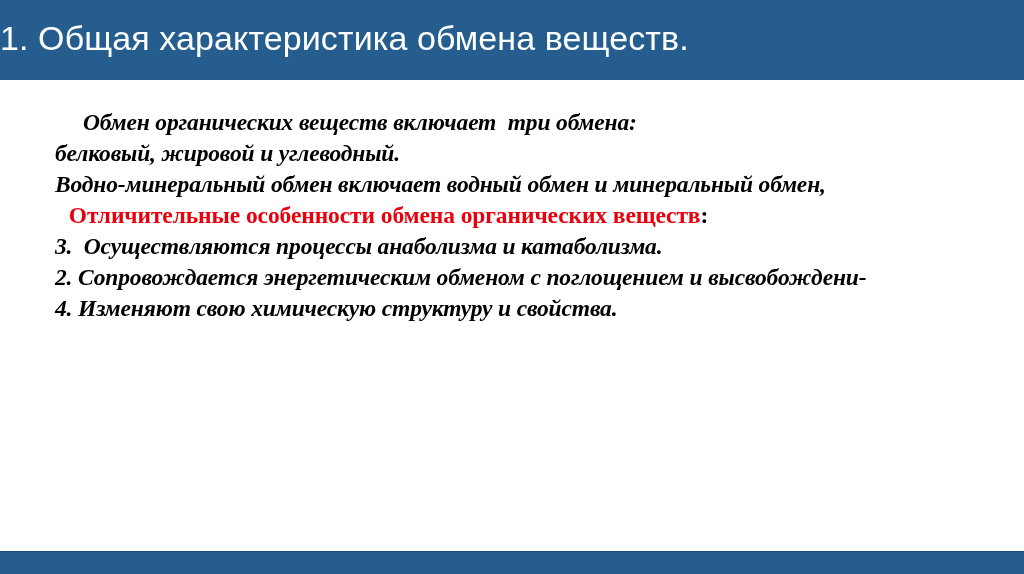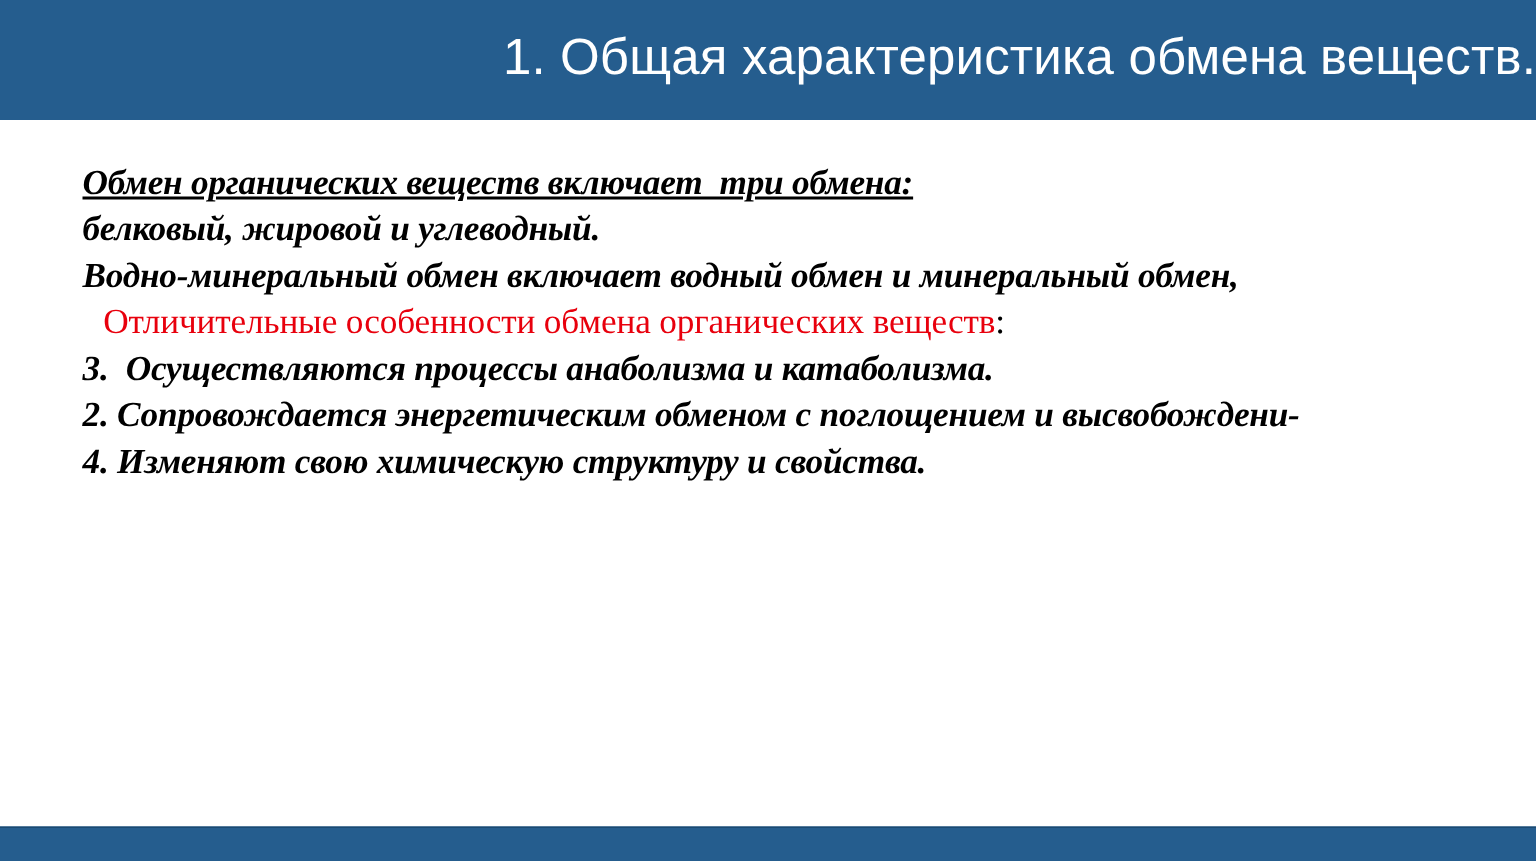--- a/index.html
+++ b/index.html
@@ -25,21 +25,21 @@
   
   .header-band {
     position: absolute;
     left: 0;
     top: 0;
     width: 1024px;
     height: 80px;
     background: #255D8E;
     display: flex;
     align-items: center;
-    justify-content: flex-end;
+    justify-content: flex-start;
   }
   .header-title {
     color: #ffffff;
     font-family: "Liberation Sans", sans-serif;
     font-size: 34px;
     font-weight: 400;
     letter-spacing: 0.1px;
     white-space: nowrap;
     text-align: center;
     line-height: 1.1;
@@ -57,27 +57,27 @@
     font-family: "Liberation Serif", serif;
     font-size: 23.5px;
     line-height: 31px;
     color: #000000;
     font-style: italic;
     font-weight: bold;
     white-space: pre;
     letter-spacing: -0.15px;
   }
   .line.underlined {
-    text-decoration: underline;
     text-underline-offset: 2px;
+    margin-left: 28px;
   }
   .line.red {
     color: #E8000D;
     font-style: normal;
-    font-weight: normal;
+    font-weight: bold;
     padding-left: 8px;
     letter-spacing: -0.1px;
   }
   .line.red .tail-colon {
     color: #000000;
   }
 
   
   .footer-band {
     position: absolute;

